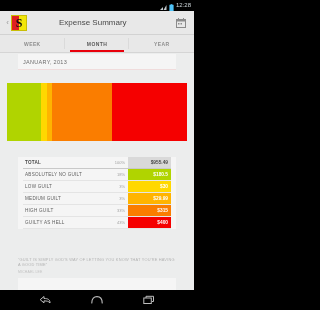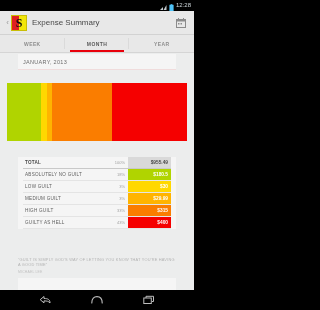--- a/index.html
+++ b/index.html
@@ -99,20 +99,21 @@
     line-height: 14px;
     color: #111;
   }
   .app-title {
     flex: 1 1 auto;
     color: #4a4a4a;
     font-size: 8px;
     line-height: 10px;
     white-space: nowrap;
     overflow: hidden;
+    margin-left: 27px;
   }
   .ab-action {
     width: 13px;
     height: 13px;
     flex: 0 0 auto;
     margin-right: 3px;
     display: flex;
     align-items: center;
     justify-content: center;
   }

